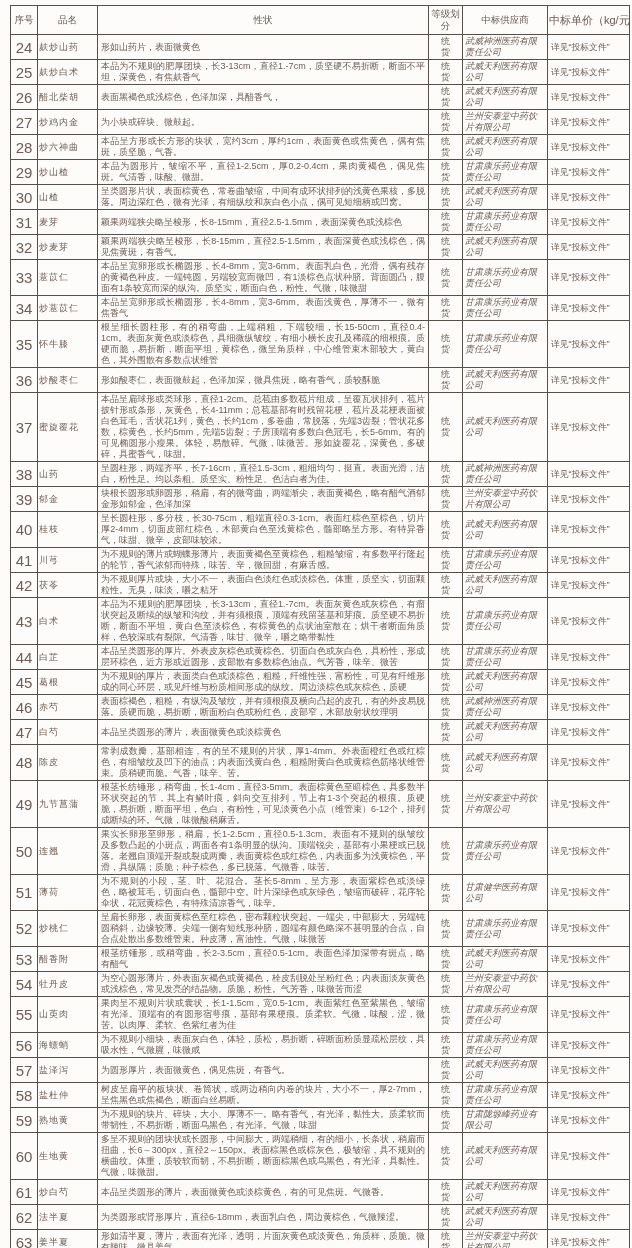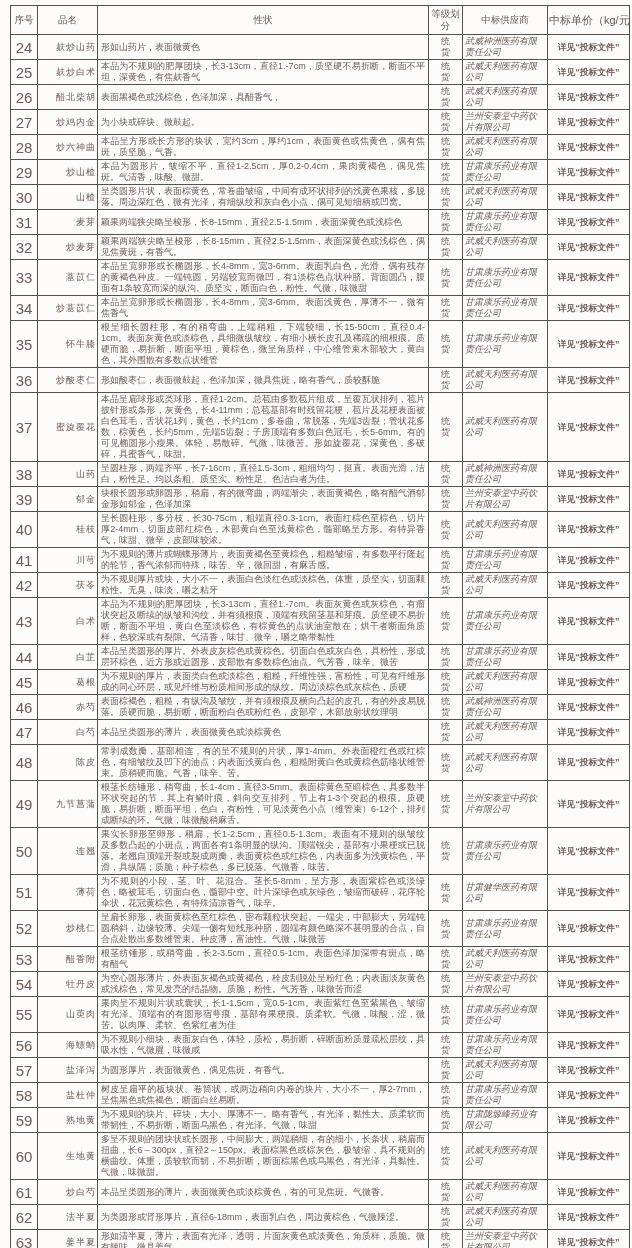--- a/index.html
+++ b/index.html
@@ -18,25 +18,25 @@
     vertical-align:middle;
     font-weight:normal;
     overflow:hidden;
   }
   th{
     font-size:9.5px;line-height:12px;text-align:center;padding:2px 1px;
     color:#6a5850;
   }
   td{font-size:9px;line-height:11px;padding:1px 3px;}
   .col-no{text-align:center;font-size:15px;padding:1px 0;}
-  .col-name{text-align:right;letter-spacing:1px;padding:3px 1px;}
+  .col-name{text-align:left;letter-spacing:1px;padding:3px 1px;}
   .col-desc{text-align:justify;}
   .col-grade{text-align:center;padding:1px 10px;}
   .col-supplier{text-align:left;padding:1px 2px;font-style:italic;}
-  .col-price{text-align:center;white-space:nowrap;font-size:8.8px;font-weight:bold;}
+  .col-price{text-align:left;white-space:nowrap;font-size:8.8px;}
   .th-price{white-space:nowrap;font-size:11px;}
 </style>
 </head>
 <body>
 
 <table>
   <colgroup>
     <col style="width:27px">
     <col style="width:60px">
     <col style="width:331px">

